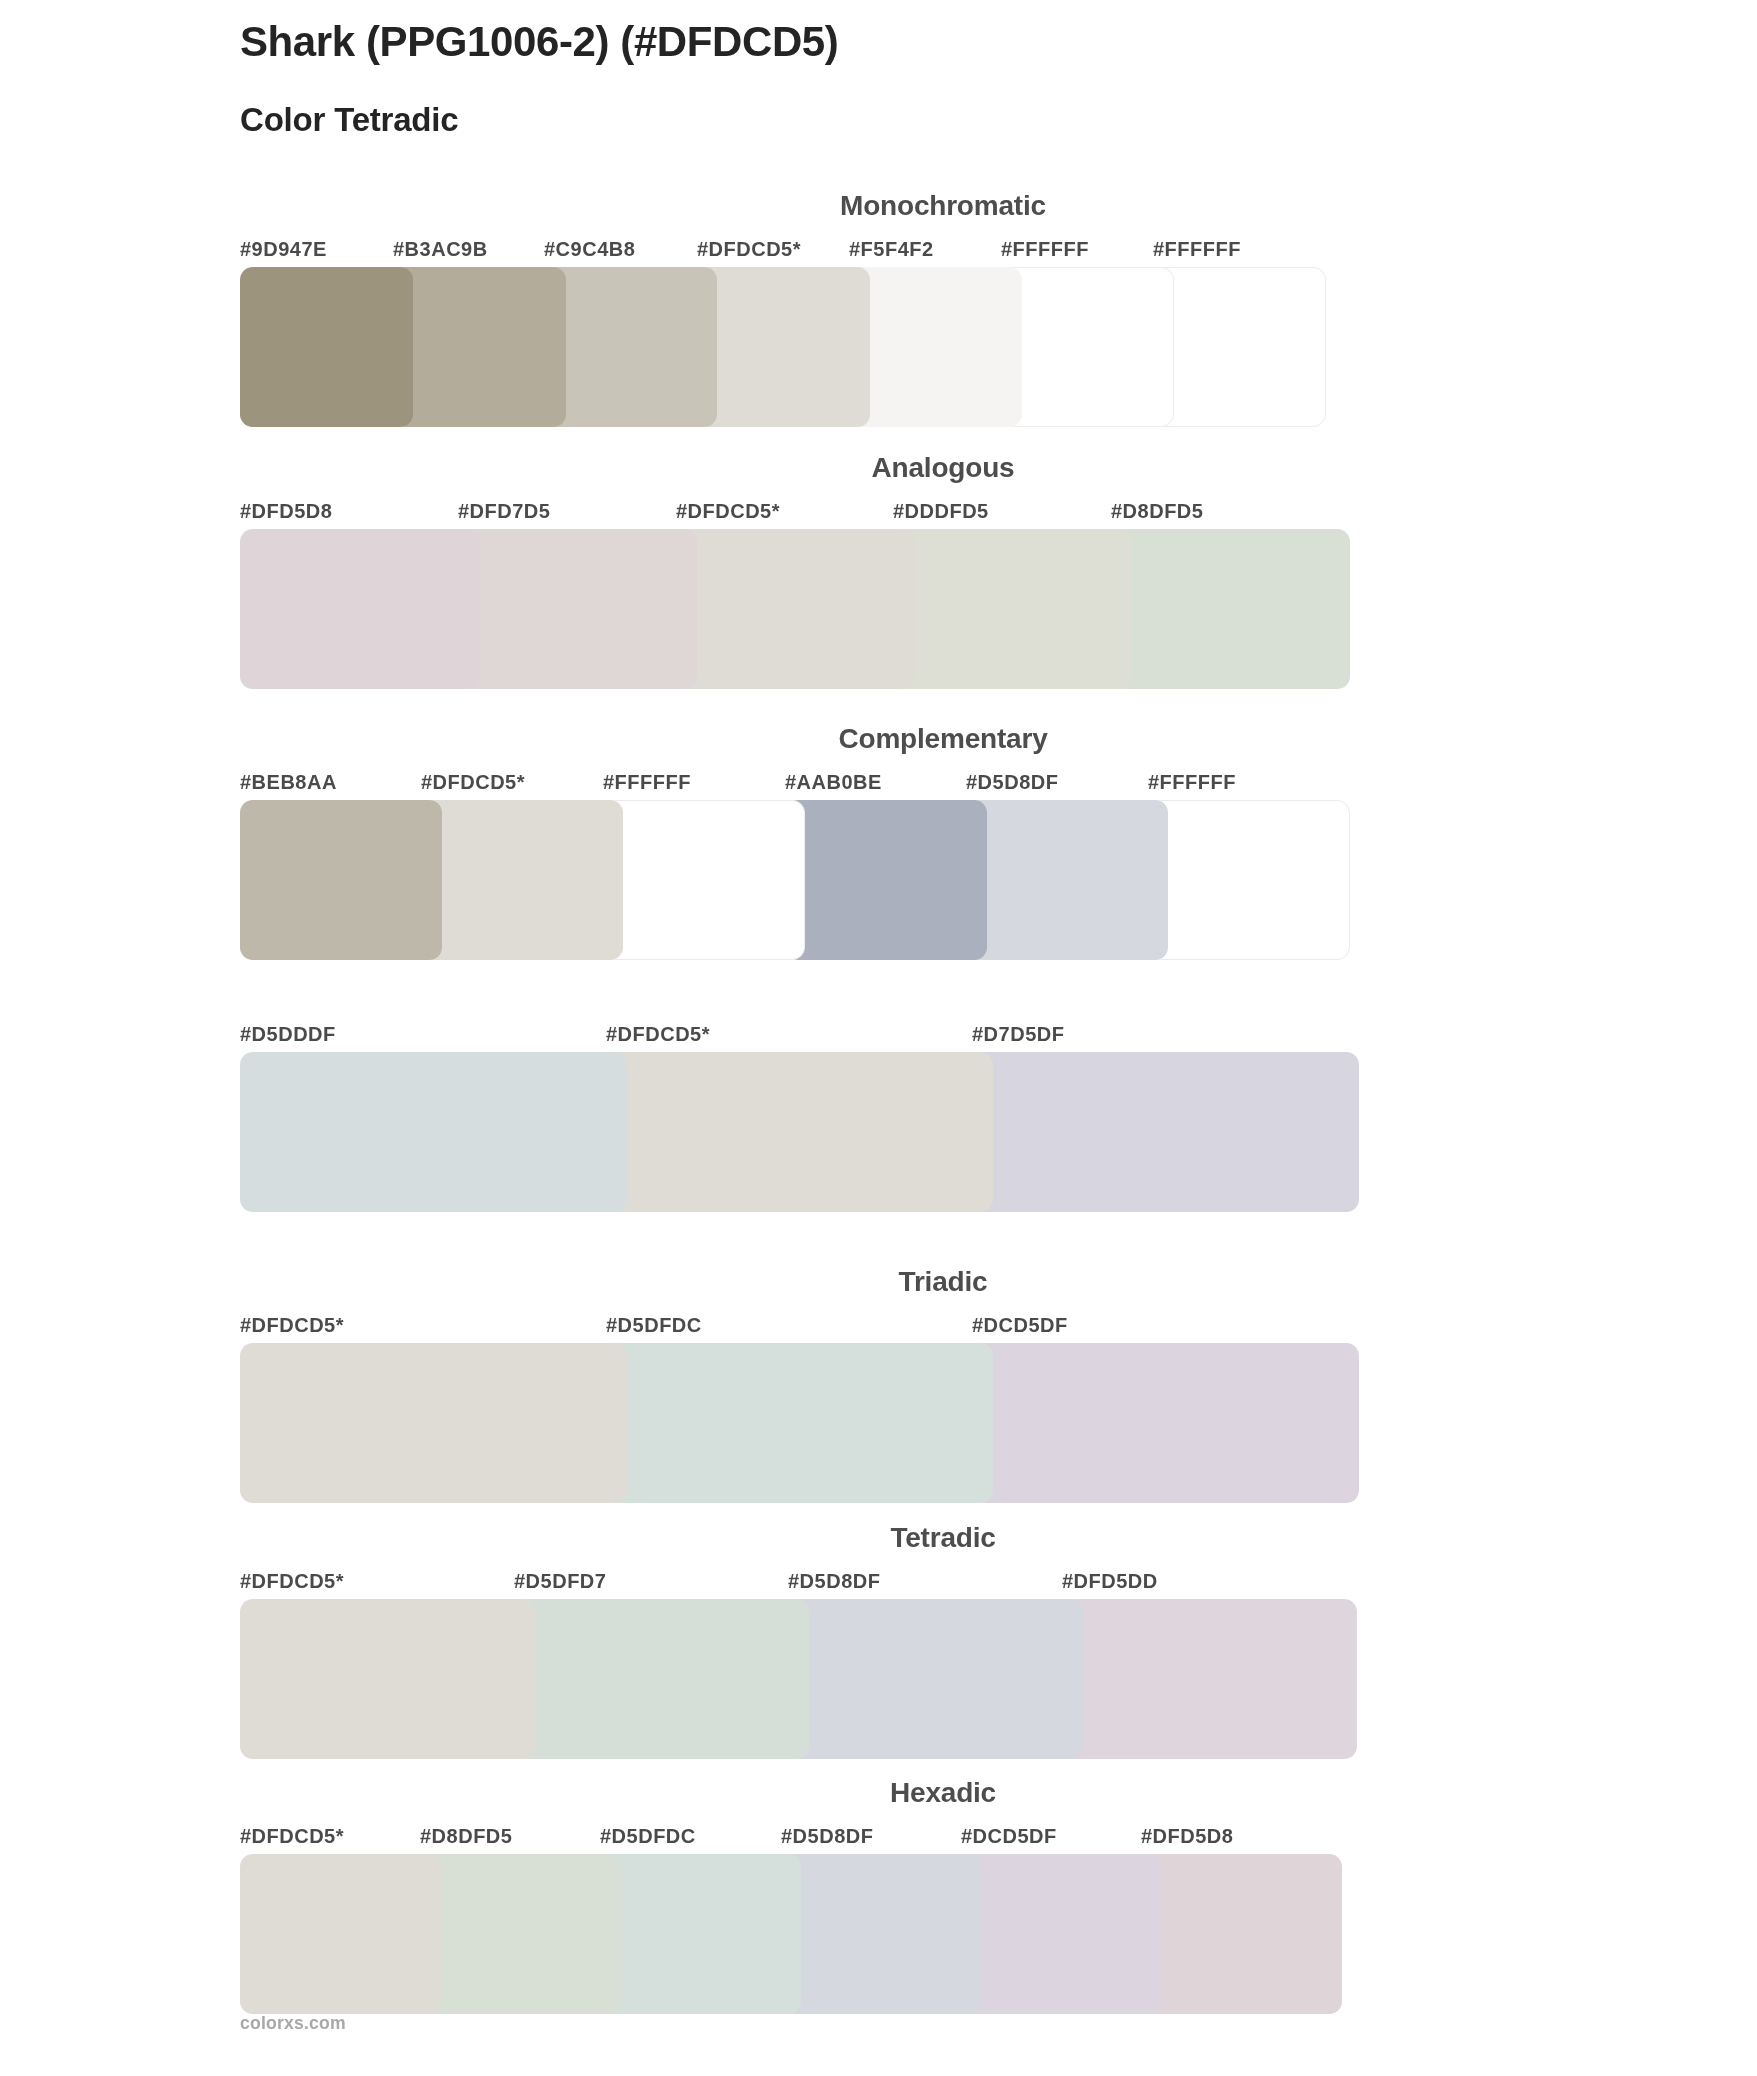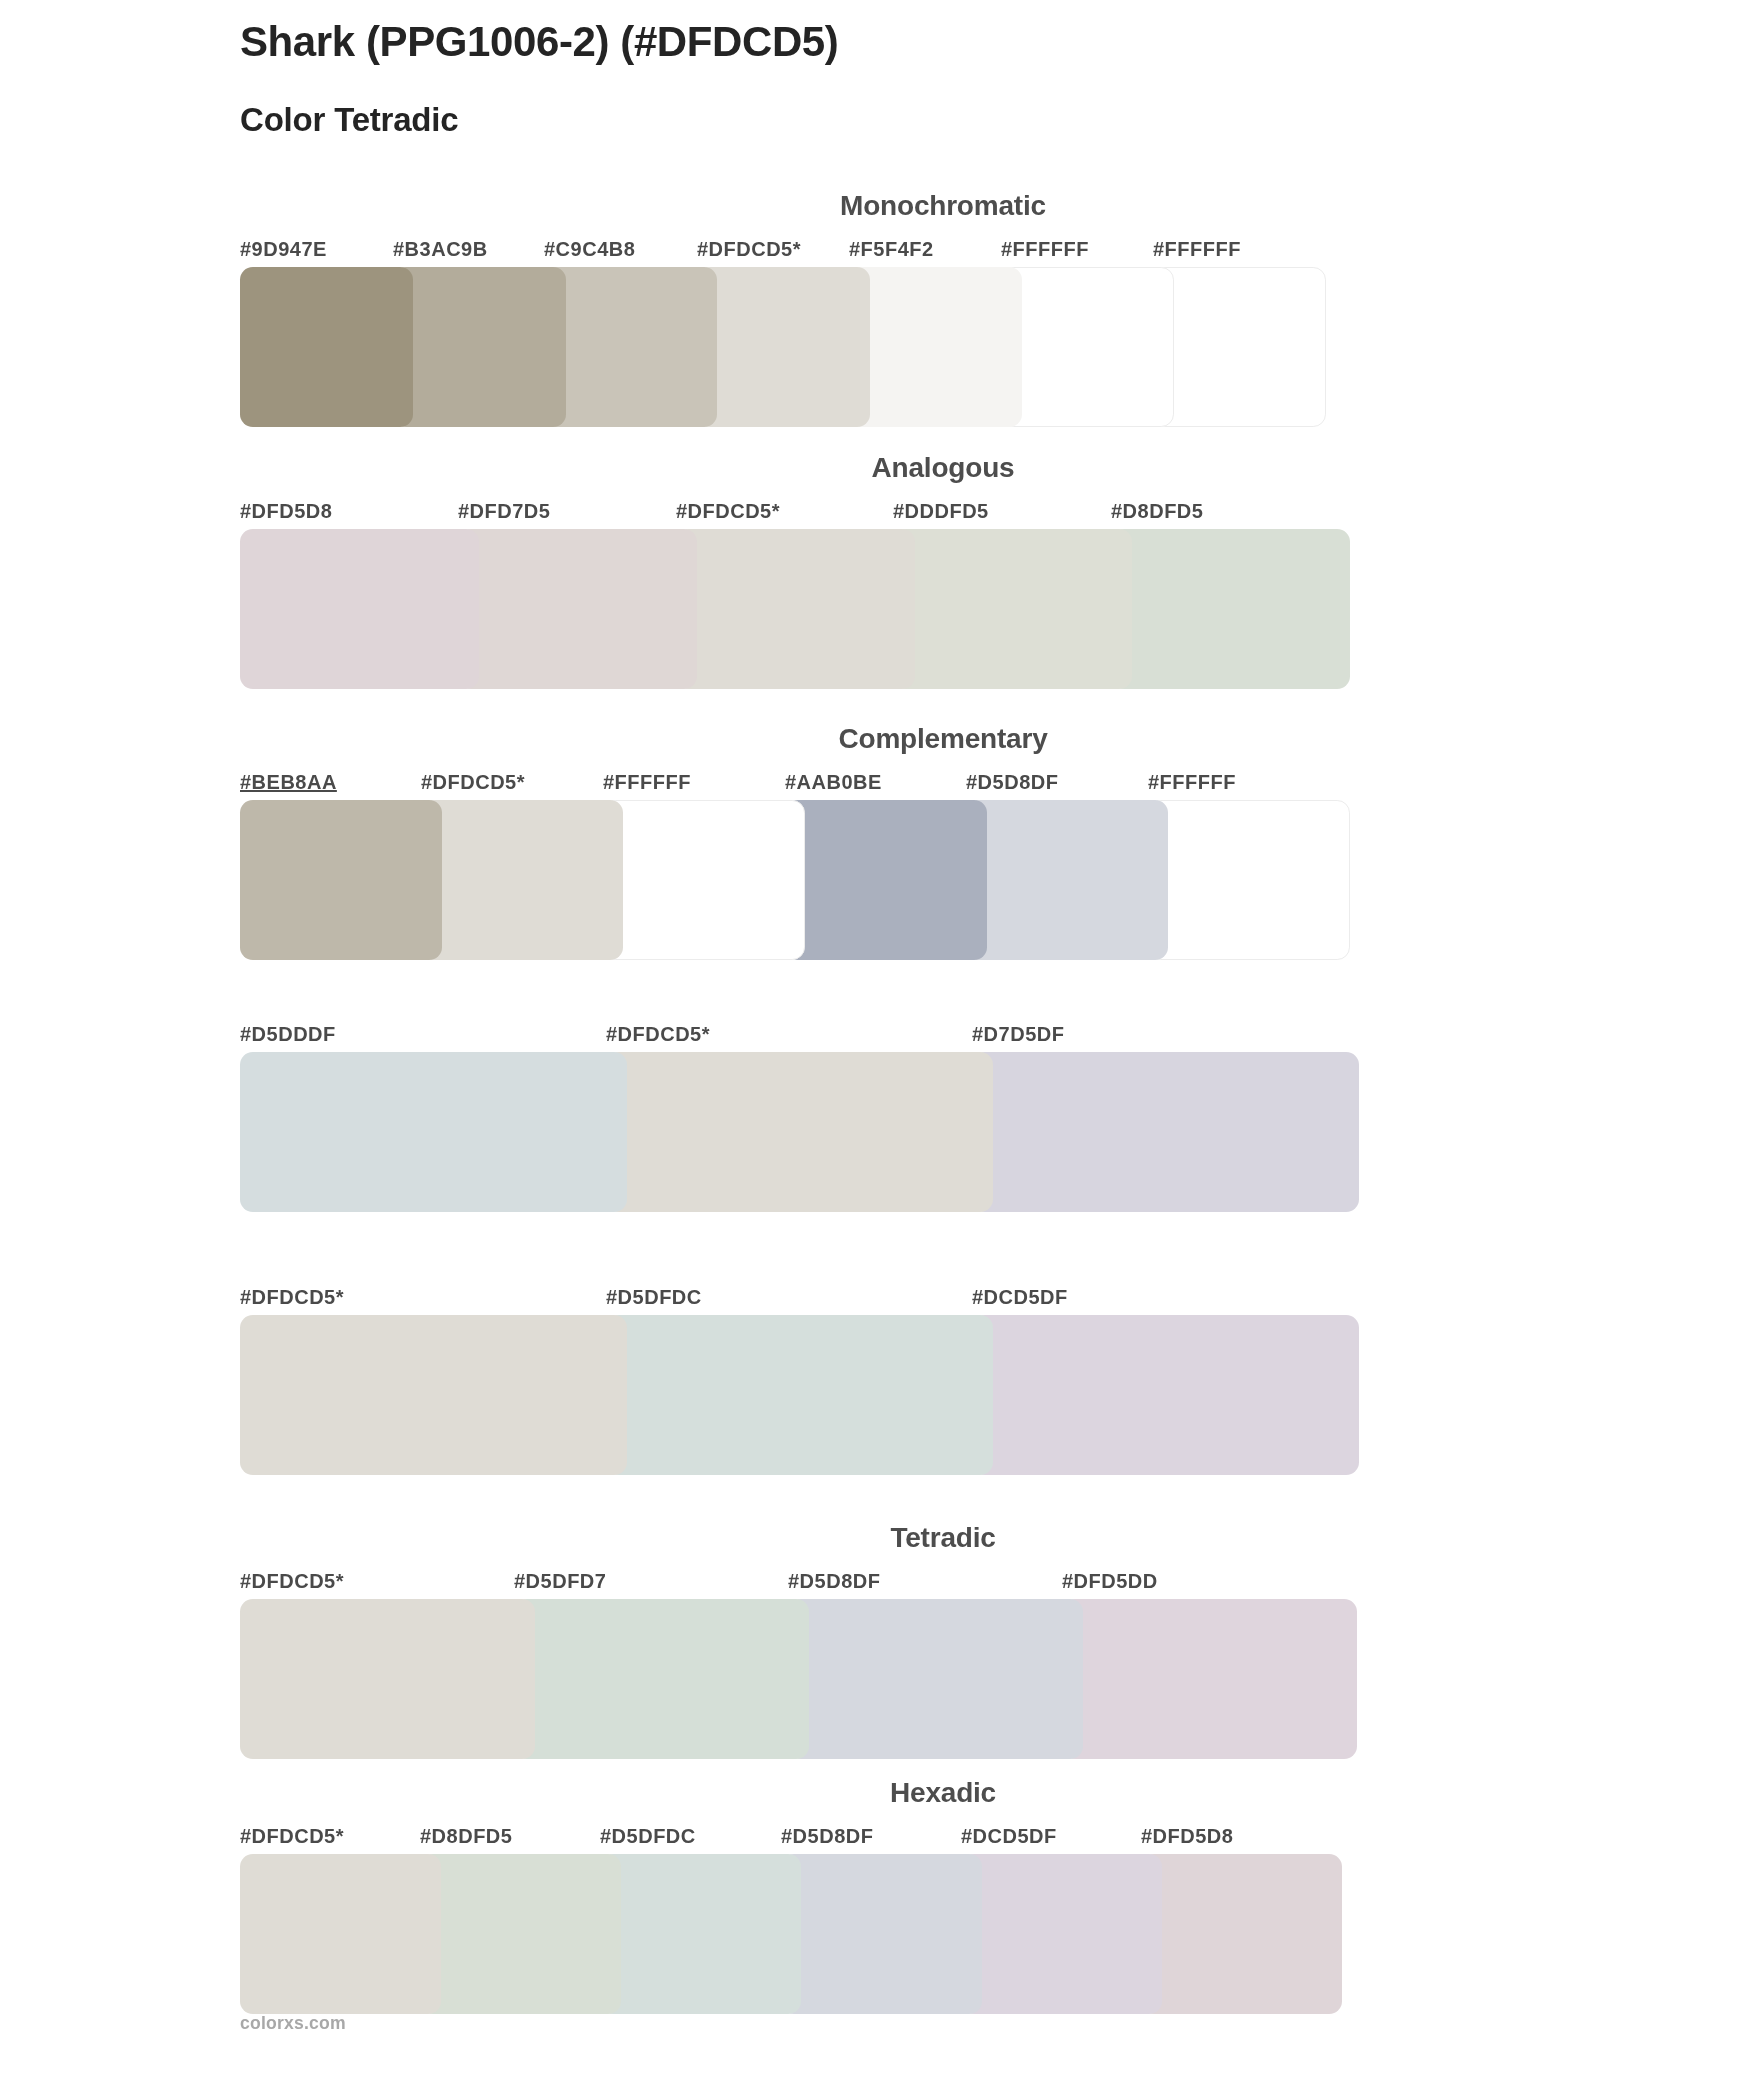--- a/index.html
+++ b/index.html
@@ -162,21 +162,21 @@
           <div class="swatch" title="#DFD5D8" style="left: 0px; width: 239px; background: rgb(223, 213, 216); z-index: 5;"></div>
           <div class="swatch" title="#DFD7D5" style="left: 218px; width: 239px; background: rgb(223, 215, 213); z-index: 4;"></div>
           <div class="swatch" title="#DFDCD5*" style="left: 436px; width: 239px; background: rgb(223, 220, 213); z-index: 3;"></div>
           <div class="swatch" title="#DDDFD5" style="left: 653px; width: 239px; background: rgb(221, 223, 213); z-index: 2;"></div>
           <div class="swatch" title="#D8DFD5" style="left: 871px; width: 239px; background: rgb(216, 223, 213); z-index: 1;"></div>
         </div>
       </div>
       <div class="section" style="top: 725px;">
         <div class="section-title">Complementary</div>
         <div class="labels">
-          <span class="swatch-label" style="left: 0px; text-decoration: underline;">#BEB8AA</span>
+          <span class="swatch-label" style="left: 0px;">#BEB8AA</span>
           <span class="swatch-label" style="left: 181px;">#DFDCD5*</span>
           <span class="swatch-label" style="left: 363px;">#FFFFFF</span>
           <span class="swatch-label" style="left: 545px;">#AAB0BE</span>
           <span class="swatch-label" style="left: 726px;">#D5D8DF</span>
           <span class="swatch-label" style="left: 908px;">#FFFFFF</span>
         </div>
         <div class="swatch-row">
           <div class="swatch" title="#BEB8AA" style="left: 0px; width: 202px; background: rgb(190, 184, 170); z-index: 6;"></div>
           <div class="swatch" title="#DFDCD5*" style="left: 181px; width: 202px; background: rgb(223, 220, 213); z-index: 5;"></div>
           <div class="swatch is-white" title="#FFFFFF" style="left: 363px; width: 202px; background: rgb(255, 255, 255); z-index: 4;"></div>
@@ -191,20 +191,21 @@
           <span class="swatch-label" style="left: 366px;">#DFDCD5*</span>
           <span class="swatch-label" style="left: 732px;">#D7D5DF</span>
         </div>
         <div class="swatch-row">
           <div class="swatch" title="#D5DDDF" style="left: 0px; width: 387px; background: rgb(213, 221, 223); z-index: 3;"></div>
           <div class="swatch" title="#DFDCD5*" style="left: 366px; width: 387px; background: rgb(223, 220, 213); z-index: 2;"></div>
           <div class="swatch" title="#D7D5DF" style="left: 732px; width: 387px; background: rgb(215, 213, 223); z-index: 1;"></div>
         </div>
       </div>
       <div class="section" style="top: 1268px;">
+        <div class="section-title">Triadic</div>
         <div class="labels">
           <span class="swatch-label" style="left: 0px;">#DFDCD5*</span>
           <span class="swatch-label" style="left: 366px;">#D5DFDC</span>
           <span class="swatch-label" style="left: 732px;">#DCD5DF</span>
         </div>
         <div class="swatch-row">
           <div class="swatch" title="#DFDCD5*" style="left: 0px; width: 387px; background: rgb(223, 220, 213); z-index: 3;"></div>
           <div class="swatch" title="#D5DFDC" style="left: 366px; width: 387px; background: rgb(213, 223, 220); z-index: 2;"></div>
           <div class="swatch" title="#DCD5DF" style="left: 732px; width: 387px; background: rgb(220, 213, 223); z-index: 1;"></div>
         </div>

